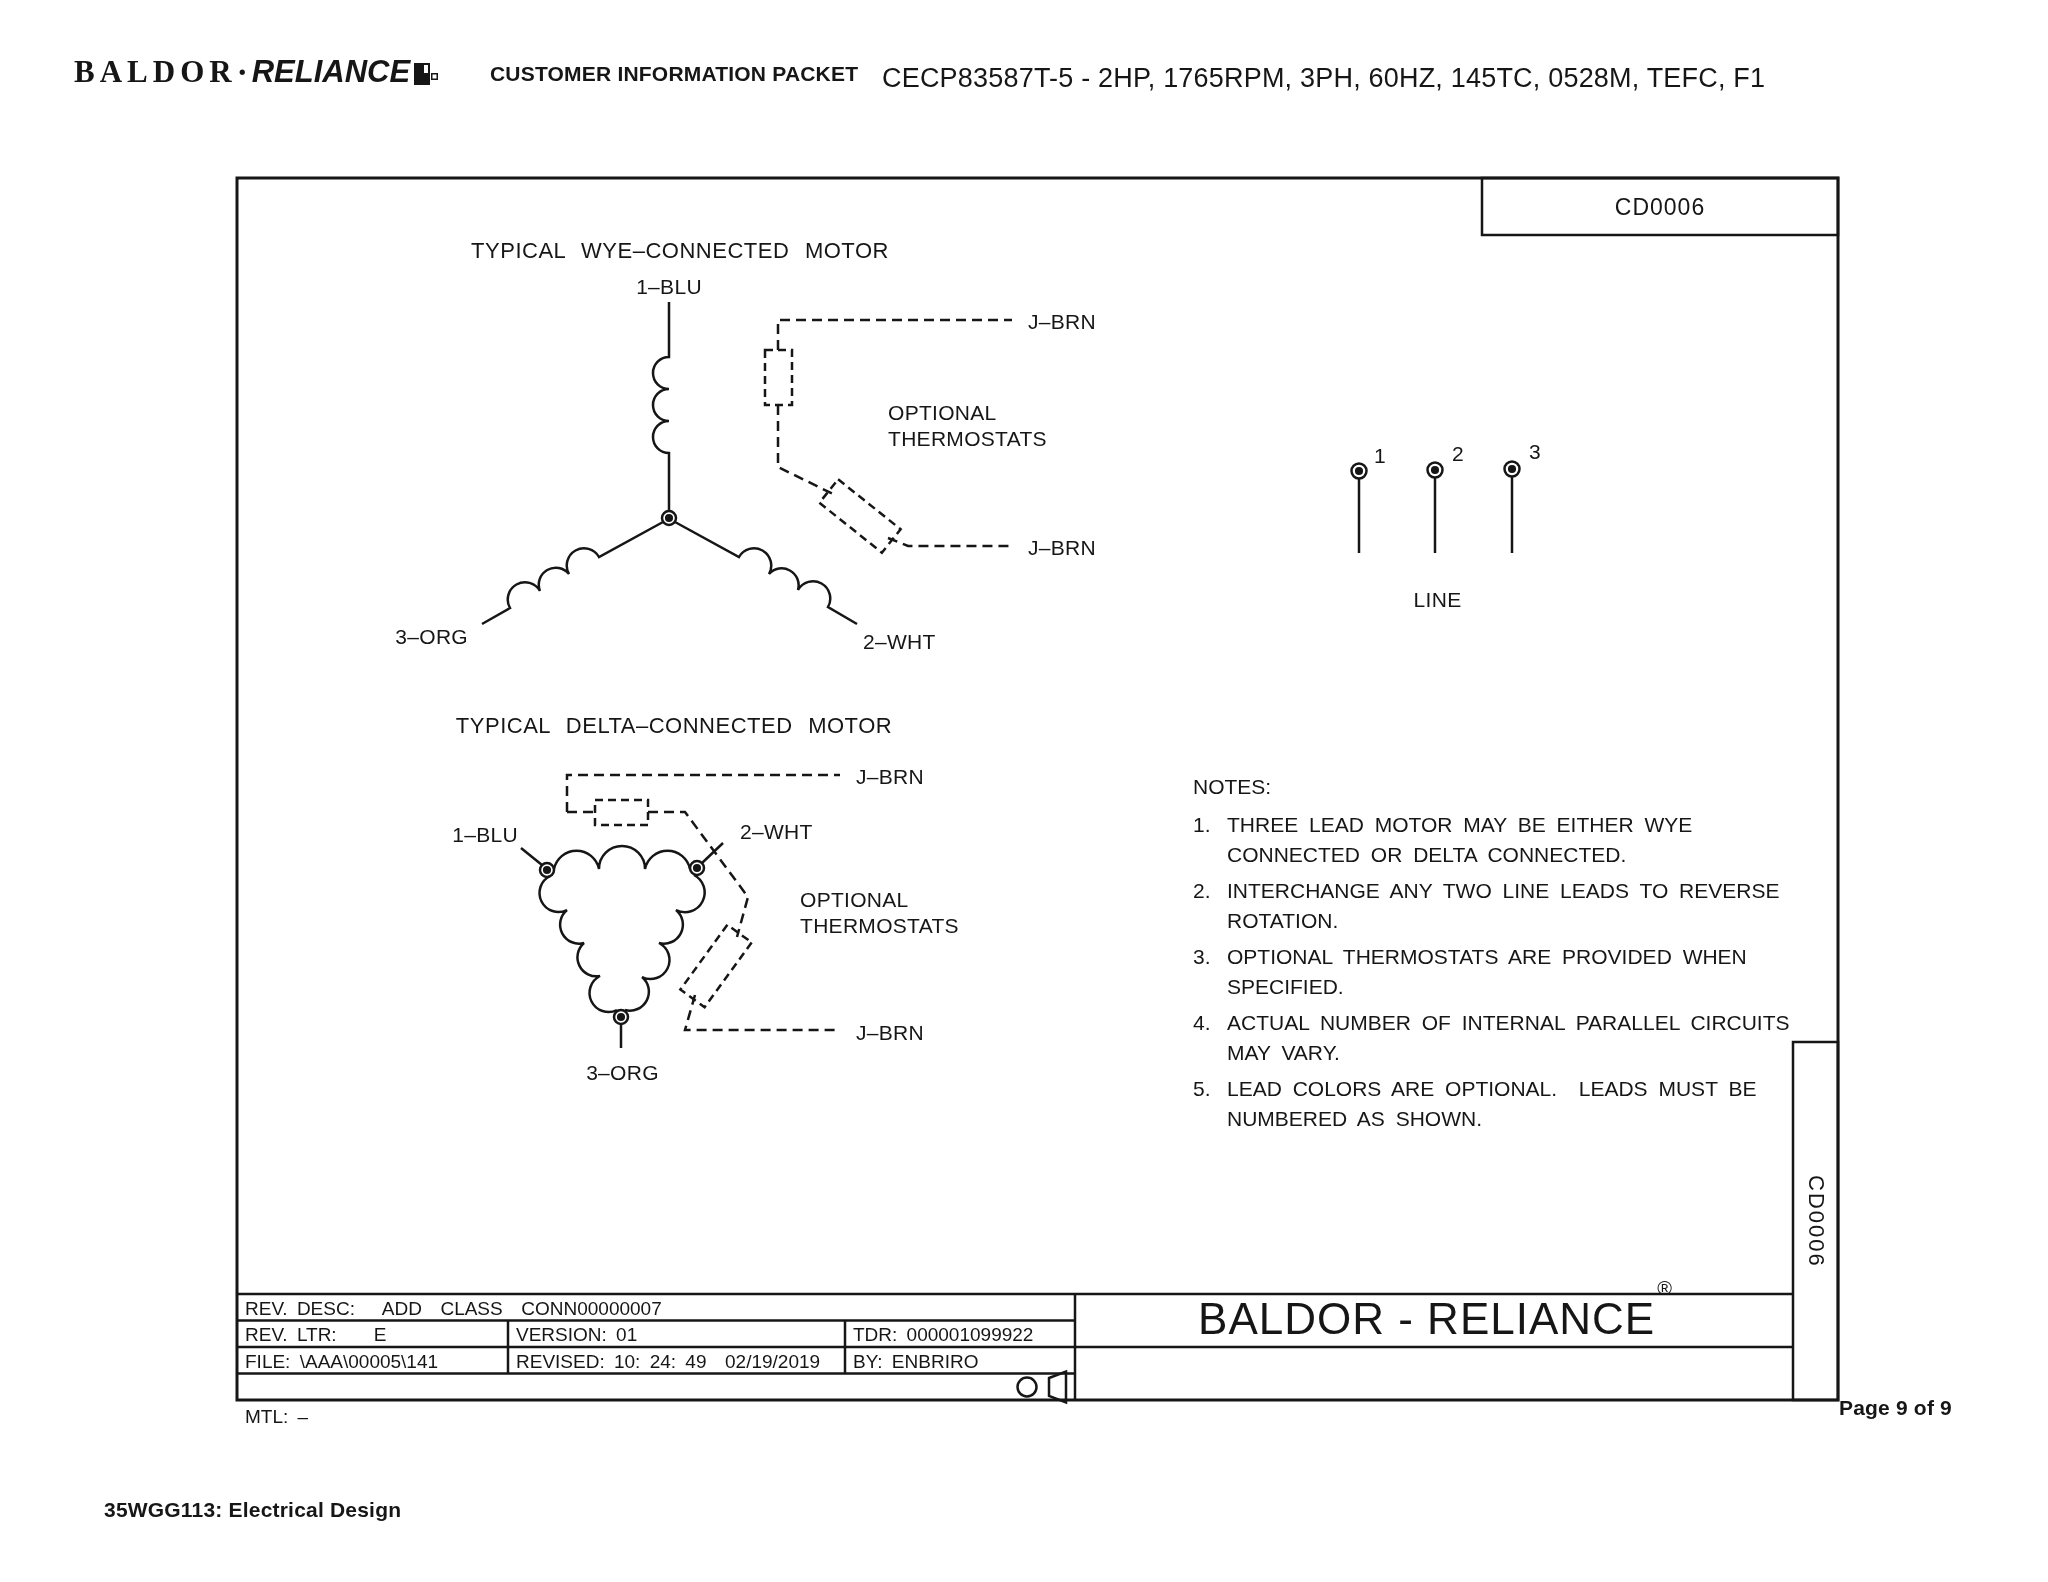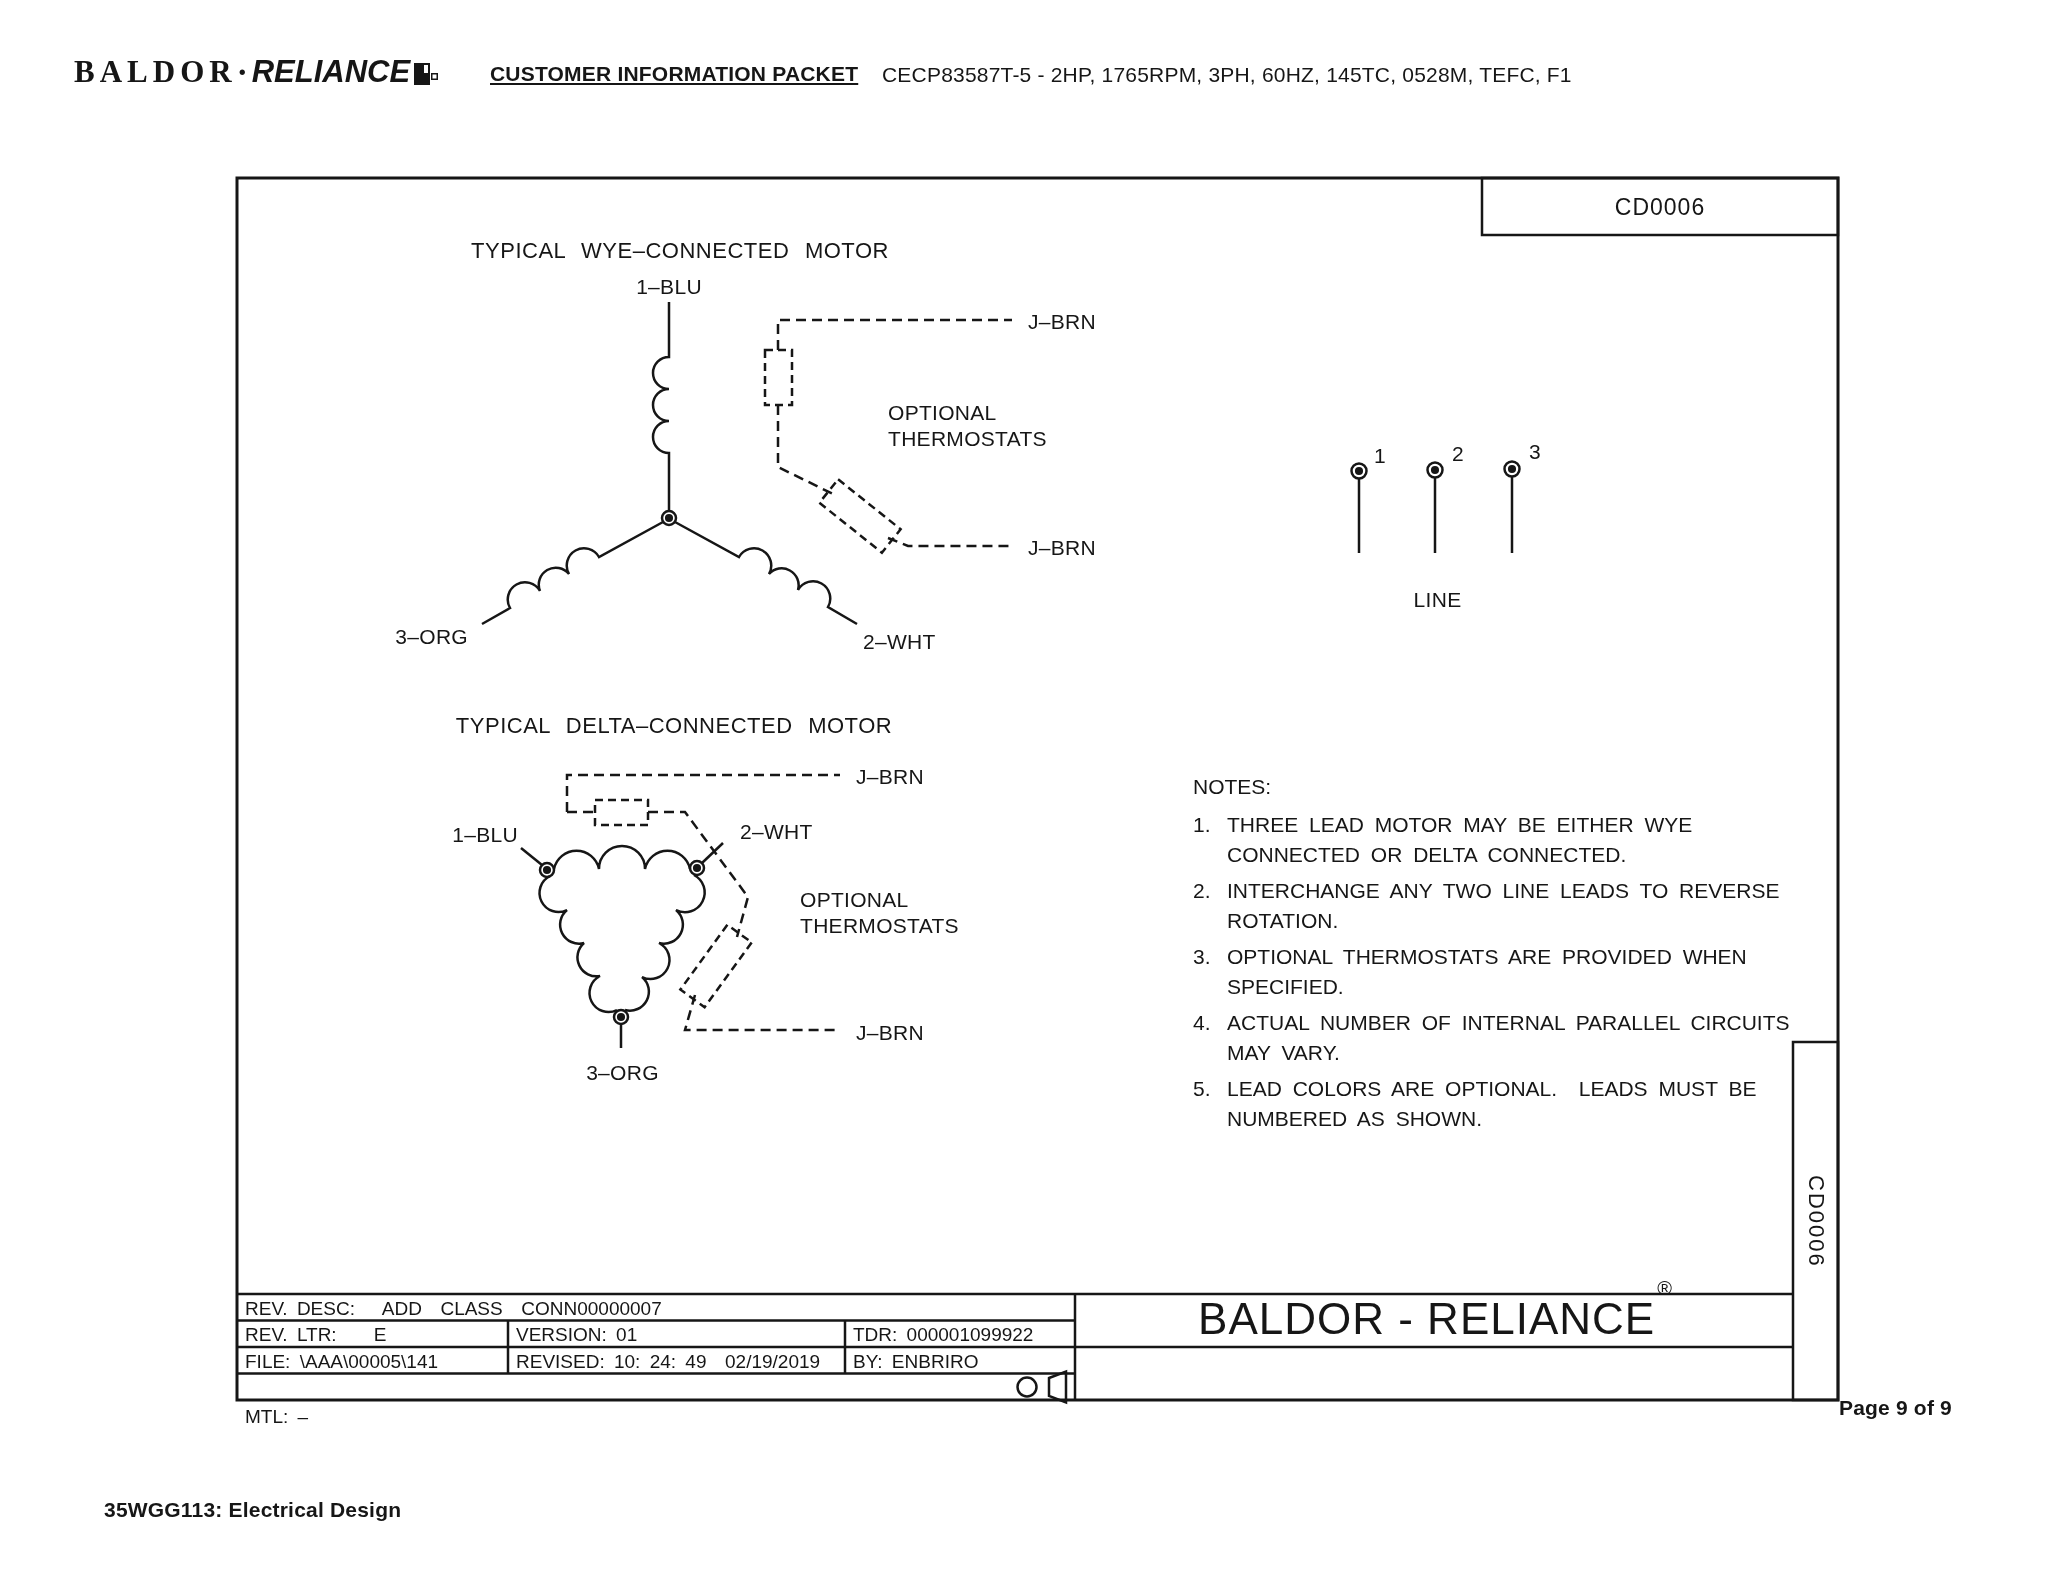--- a/index.html
+++ b/index.html
@@ -11,21 +11,21 @@
   .ctr{text-align:center;}
   .rgt{text-align:right;}
   svg.lines{position:absolute;left:0;top:0;}
   
   .logo{position:absolute;left:74px;top:54px;display:flex;align-items:center;}
   .logo-baldor{font-family:"Liberation Serif",serif;font-weight:700;font-size:31px;letter-spacing:5px;}
   .logo-dot{font-size:20px;margin:0 6px 0 2px;}
   .logo-reliance{font-weight:700;font-style:italic;font-size:31px;letter-spacing:0;}
   .logo-mark{margin-left:3px;margin-top:4px;}
   .pkt{font-weight:700;font-size:21px;letter-spacing:.2px;}
-  .spec{font-size:21px;letter-spacing:.2px;}
+  .spec{font-size:27px;letter-spacing:.2px;}
   
   .notes-block{position:absolute;left:1193px;top:772px;width:640px;font-size:21px;word-spacing:5px;}
   .notes-head{line-height:30px;margin-bottom:8px;}
   .note-row{display:flex;margin-top:6px;}
   .note-num{width:34px;flex:none;line-height:30px;}
   .note-text{white-space:pre-wrap;width:600px;line-height:30px;}
   
   .tb{font-size:19px;word-spacing:4px;line-height:20px;}
   .company-box{position:absolute;left:1075px;top:1294px;width:718px;height:53px;
                display:flex;align-items:flex-start;justify-content:center;}
@@ -51,21 +51,21 @@
     <span class="logo-baldor">BALDOR</span>
     <span class="logo-dot">•</span>
     <span class="logo-reliance">RELIANCE</span>
     <svg class="logo-mark" width="26" height="26" viewBox="0 0 26 26">
       <rect x="1" y="2" width="16" height="22" fill="#161616"></rect>
       <rect x="11" y="4" width="4" height="8" fill="#ffffff"></rect>
       <rect x="18" y="12" width="7" height="7" fill="#161616"></rect>
       <rect x="19.5" y="13.5" width="4" height="4" fill="#ffffff"></rect>
     </svg>
   </div>
-  <div class="t pkt" style="left:490px;top:62px;text-decoration:underline;">CUSTOMER INFORMATION PACKET</div>
+  <div class="t pkt" style="left:490px;top:62px;">CUSTOMER INFORMATION PACKET</div>
   <div class="t spec" style="left:882px;top:63px;">CECP83587T-5 - 2HP, 1765RPM, 3PH, 60HZ, 145TC, 0528M, TEFC, F1</div>
 
   <svg class="lines" width="2048" height="1582" viewBox="0 0 2048 1582" fill="none" stroke="#161616" stroke-width="2.5">
 
     <g>
       <rect x="237" y="178" width="1601" height="1222" stroke-width="3"></rect>
       <rect x="1482" y="178" width="356" height="57"></rect>
       <rect x="1793" y="1042" width="45" height="358"></rect>
     </g>
 

